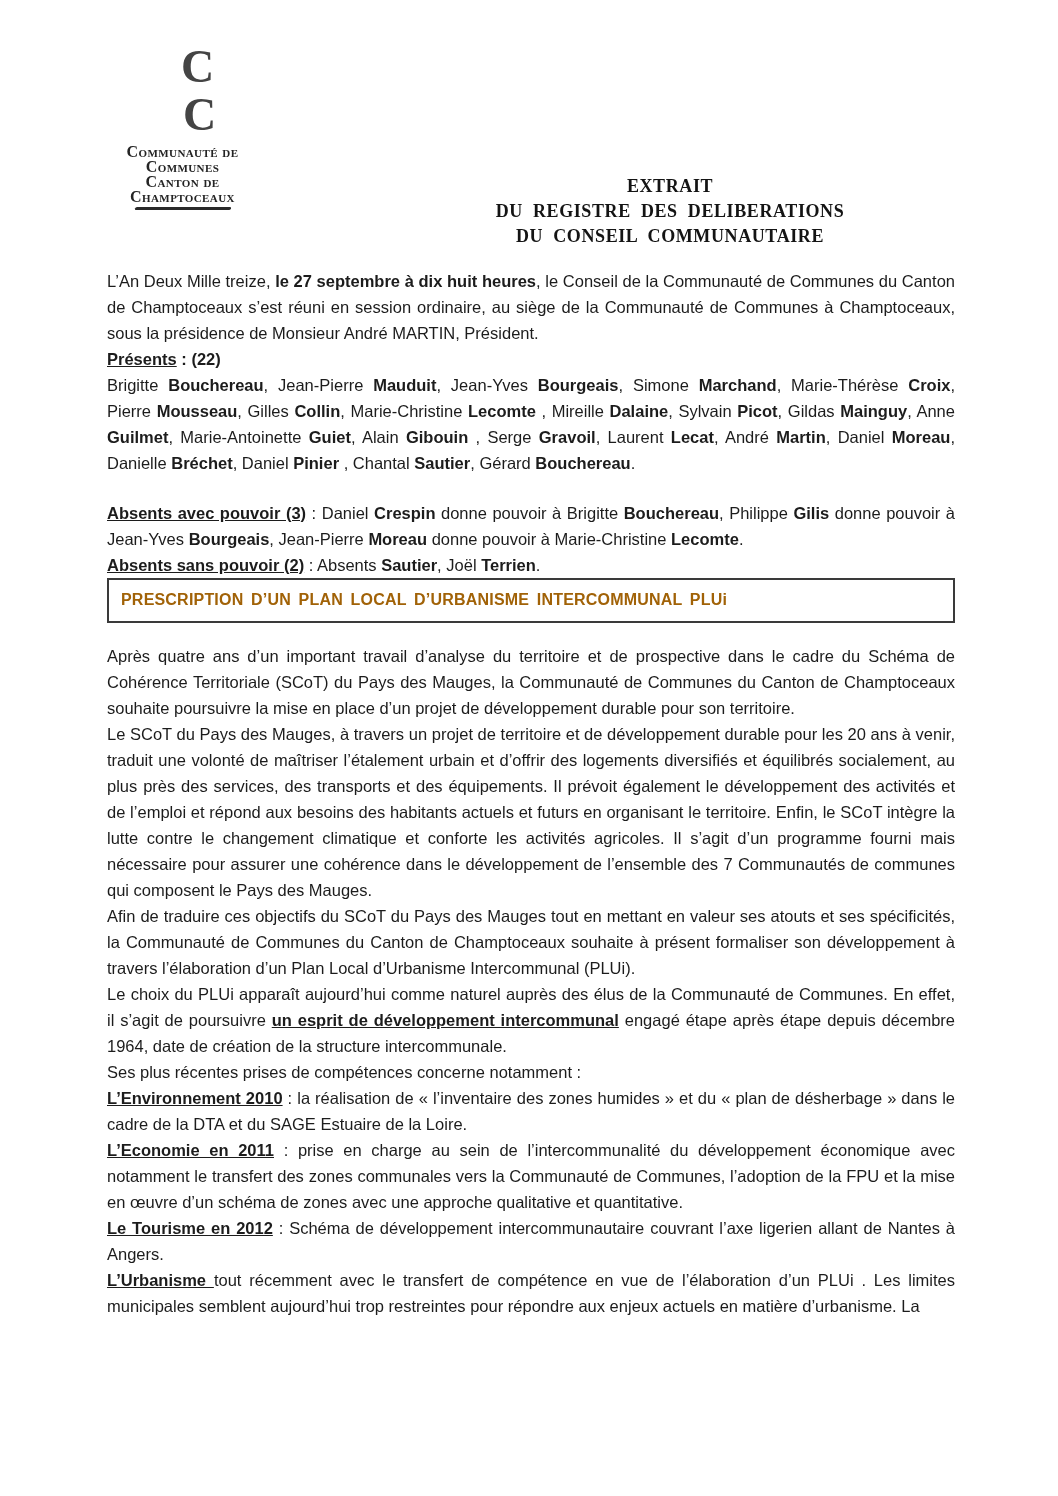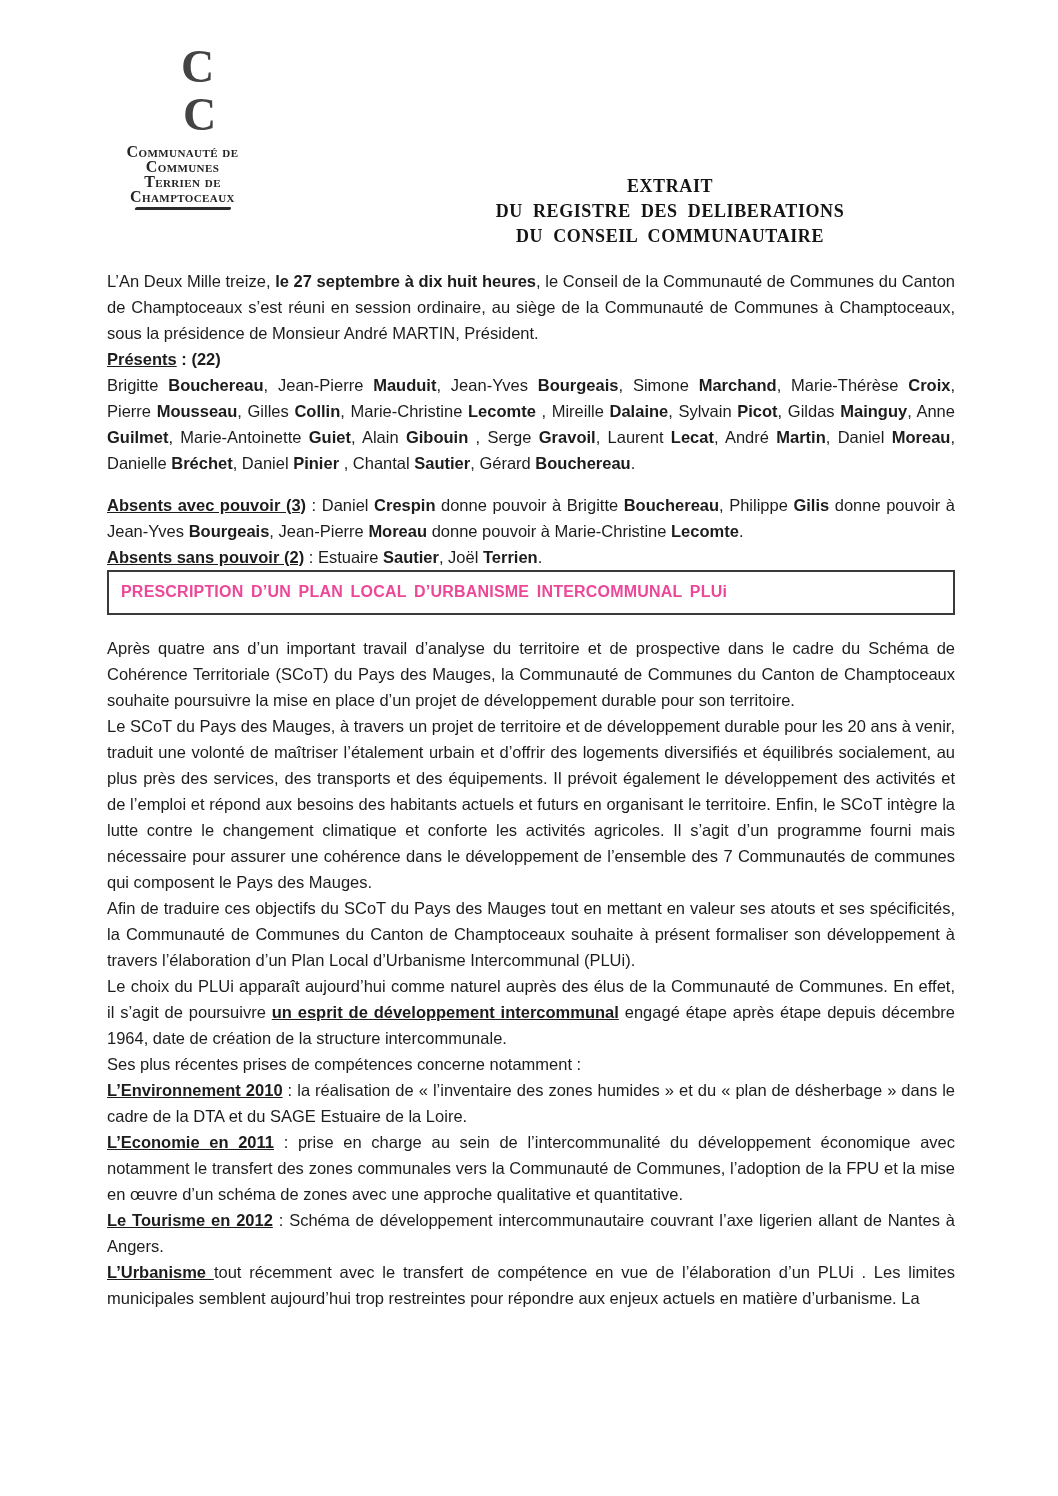--- a/index.html
+++ b/index.html
@@ -47,52 +47,52 @@
     color:#141414;
     margin-top:44px;
   }
   
   .content{margin:0 103px 0 107px;width:848px;}
   .content p{
     margin:0;
     font-size:16.5px;line-height:26px;
     text-align:justify;
   }
-  .mb-s{margin-bottom:16px;}
+  .mb-s{margin-bottom:24px;}
   .mb-m{margin-bottom:20px;}
   .mb-l{margin-bottom:24px;}
   .mb-xl{margin-bottom:48px;}
   .box-title{
     border:2px solid #3a3a3a;
     padding:9px 12px 11px;
     font-weight:bold;
     font-size:16px;line-height:21px;
     letter-spacing:.2px;word-spacing:3px;
     margin-bottom:20px;
-    color:#ec4899;
+    color:#a16207;
   }
   .seg-b{font-weight:bold;}
   .seg-u{text-decoration:underline;}
 </style>
 </head>
 <body>
 
 <div class="page">
 
   <div class="header">
 
     <div class="logo-block">
       <svg class="monogram" width="84" height="104" viewBox="0 0 84 104">
         <text x="62" y="52" font-size="60" transform="scale(-1,1) translate(-62,0)">C</text>
         <text x="40" y="48" font-size="46">C</text>
         <text x="42" y="96" font-size="46">C</text>
       </svg>
       <div class="org-caption">
         <div>Communauté de Communes</div>
-        <div>Terrien de Champtoceaux</div>
+        <div>Canton de Champtoceaux</div>
       </div>
       <div class="squiggle"></div>
     </div>
 
     <div class="title-block">
       <div>EXTRAIT</div>
       <div>DU REGISTRE DES DELIBERATIONS</div>
       <div>DU CONSEIL COMMUNAUTAIRE</div>
     </div>
 
@@ -102,21 +102,21 @@
 
     <p class="mb-s"><span>L’An Deux Mille treize, </span><span class="seg-b">le 27 septembre à dix huit heures</span><span>, le Conseil de la Communauté de Communes du Canton de Champtoceaux s’est réuni en session ordinaire, au siège de la Communauté de Communes à Champtoceaux, sous la présidence de Monsieur André MARTIN, Président.</span></p>
 
     <div class="mb-s">
       <p><span class="seg-b seg-u">Présents</span><span class="seg-b"> : (22)</span></p>
       <p><span>Brigitte </span><span class="seg-b">Bouchereau</span><span>, Jean-Pierre </span><span class="seg-b">Mauduit</span><span>, Jean-Yves </span><span class="seg-b">Bourgeais</span><span>, Simone </span><span class="seg-b">Marchand</span><span>, Marie-Thérèse </span><span class="seg-b">Croix</span><span>, Pierre </span><span class="seg-b">Mousseau</span><span>, Gilles </span><span class="seg-b">Collin</span><span>,  Marie-Christine </span><span class="seg-b">Lecomte</span><span> , Mireille </span><span class="seg-b">Dalaine</span><span>, Sylvain </span><span class="seg-b">Picot</span><span>, Gildas </span><span class="seg-b">Mainguy</span><span>, Anne </span><span class="seg-b">Guilmet</span><span>, Marie-Antoinette </span><span class="seg-b">Guiet</span><span>, Alain </span><span class="seg-b">Gibouin</span><span> , Serge </span><span class="seg-b">Gravoil</span><span>, Laurent </span><span class="seg-b">Lecat</span><span>,  André </span><span class="seg-b">Martin</span><span>, Daniel </span><span class="seg-b">Moreau</span><span>, Danielle </span><span class="seg-b">Bréchet</span><span>, Daniel </span><span class="seg-b">Pinier</span><span> , Chantal </span><span class="seg-b">Sautier</span><span>, Gérard </span><span class="seg-b">Bouchereau</span><span>.</span></p>
     </div>
 
     <p class="mb-l"><span class="seg-b seg-u">Absents avec pouvoir (3)</span><span> : Daniel </span><span class="seg-b">Crespin</span><span> donne pouvoir à Brigitte </span><span class="seg-b">Bouchereau</span><span>, Philippe </span><span class="seg-b">Gilis</span><span> donne pouvoir à Jean-Yves </span><span class="seg-b">Bourgeais</span><span>, Jean-Pierre </span><span class="seg-b">Moreau</span><span> donne pouvoir à Marie-Christine </span><span class="seg-b">Lecomte</span><span>.</span></p>
 
-    <p class="mb-xl"><span class="seg-b seg-u">Absents sans pouvoir (2)</span><span> : Estuaire  </span><span class="seg-b">Sautier</span><span>, Joël </span><span class="seg-b">Terrien</span><span>.</span></p>
+    <p class="mb-xl"><span class="seg-b seg-u">Absents sans pouvoir (2)</span><span> : Absents  </span><span class="seg-b">Sautier</span><span>, Joël </span><span class="seg-b">Terrien</span><span>.</span></p>
 
     <div class="box-title">PRESCRIPTION  D’UN  PLAN LOCAL D’URBANISME INTERCOMMUNAL PLUi</div>
 
     <p class="mb-m"><span>Après quatre ans d’un important travail d’analyse du territoire et de prospective dans le cadre du Schéma de Cohérence Territoriale (SCoT) du Pays des Mauges, la Communauté de Communes du Canton de Champtoceaux souhaite poursuivre la mise en place d’un projet de développement durable pour son territoire.</span></p>
 
     <p class="mb-m"><span>Le SCoT du Pays des Mauges, à travers un projet de territoire et de développement durable pour les 20 ans à venir, traduit une volonté de maîtriser l’étalement urbain et d’offrir des logements diversifiés et équilibrés socialement, au plus près des services, des transports et des équipements. Il prévoit également le développement des activités et de l’emploi et répond aux besoins des habitants actuels et futurs en organisant le territoire. Enfin, le SCoT intègre la lutte contre le changement climatique et conforte les activités agricoles. Il s’agit d’un programme fourni mais nécessaire pour assurer une cohérence dans le développement de l’ensemble des 7 Communautés de communes qui composent le Pays des Mauges.</span></p>
 
     <p class="mb-m"><span>Afin de traduire ces objectifs du SCoT du Pays des Mauges tout en mettant en valeur ses atouts et ses spécificités, la Communauté de Communes du Canton de Champtoceaux souhaite à présent formaliser son développement à travers l’élaboration d’un Plan Local d’Urbanisme Intercommunal (PLUi).</span></p>
 
     <p class="mb-m"><span>Le choix du PLUi apparaît aujourd’hui comme naturel auprès des élus de la Communauté de Communes. En effet, il s’agit de poursuivre </span><span class="seg-b seg-u">un esprit de développement intercommunal</span><span> engagé étape après étape depuis décembre 1964, date de création de la structure intercommunale.</span></p>

